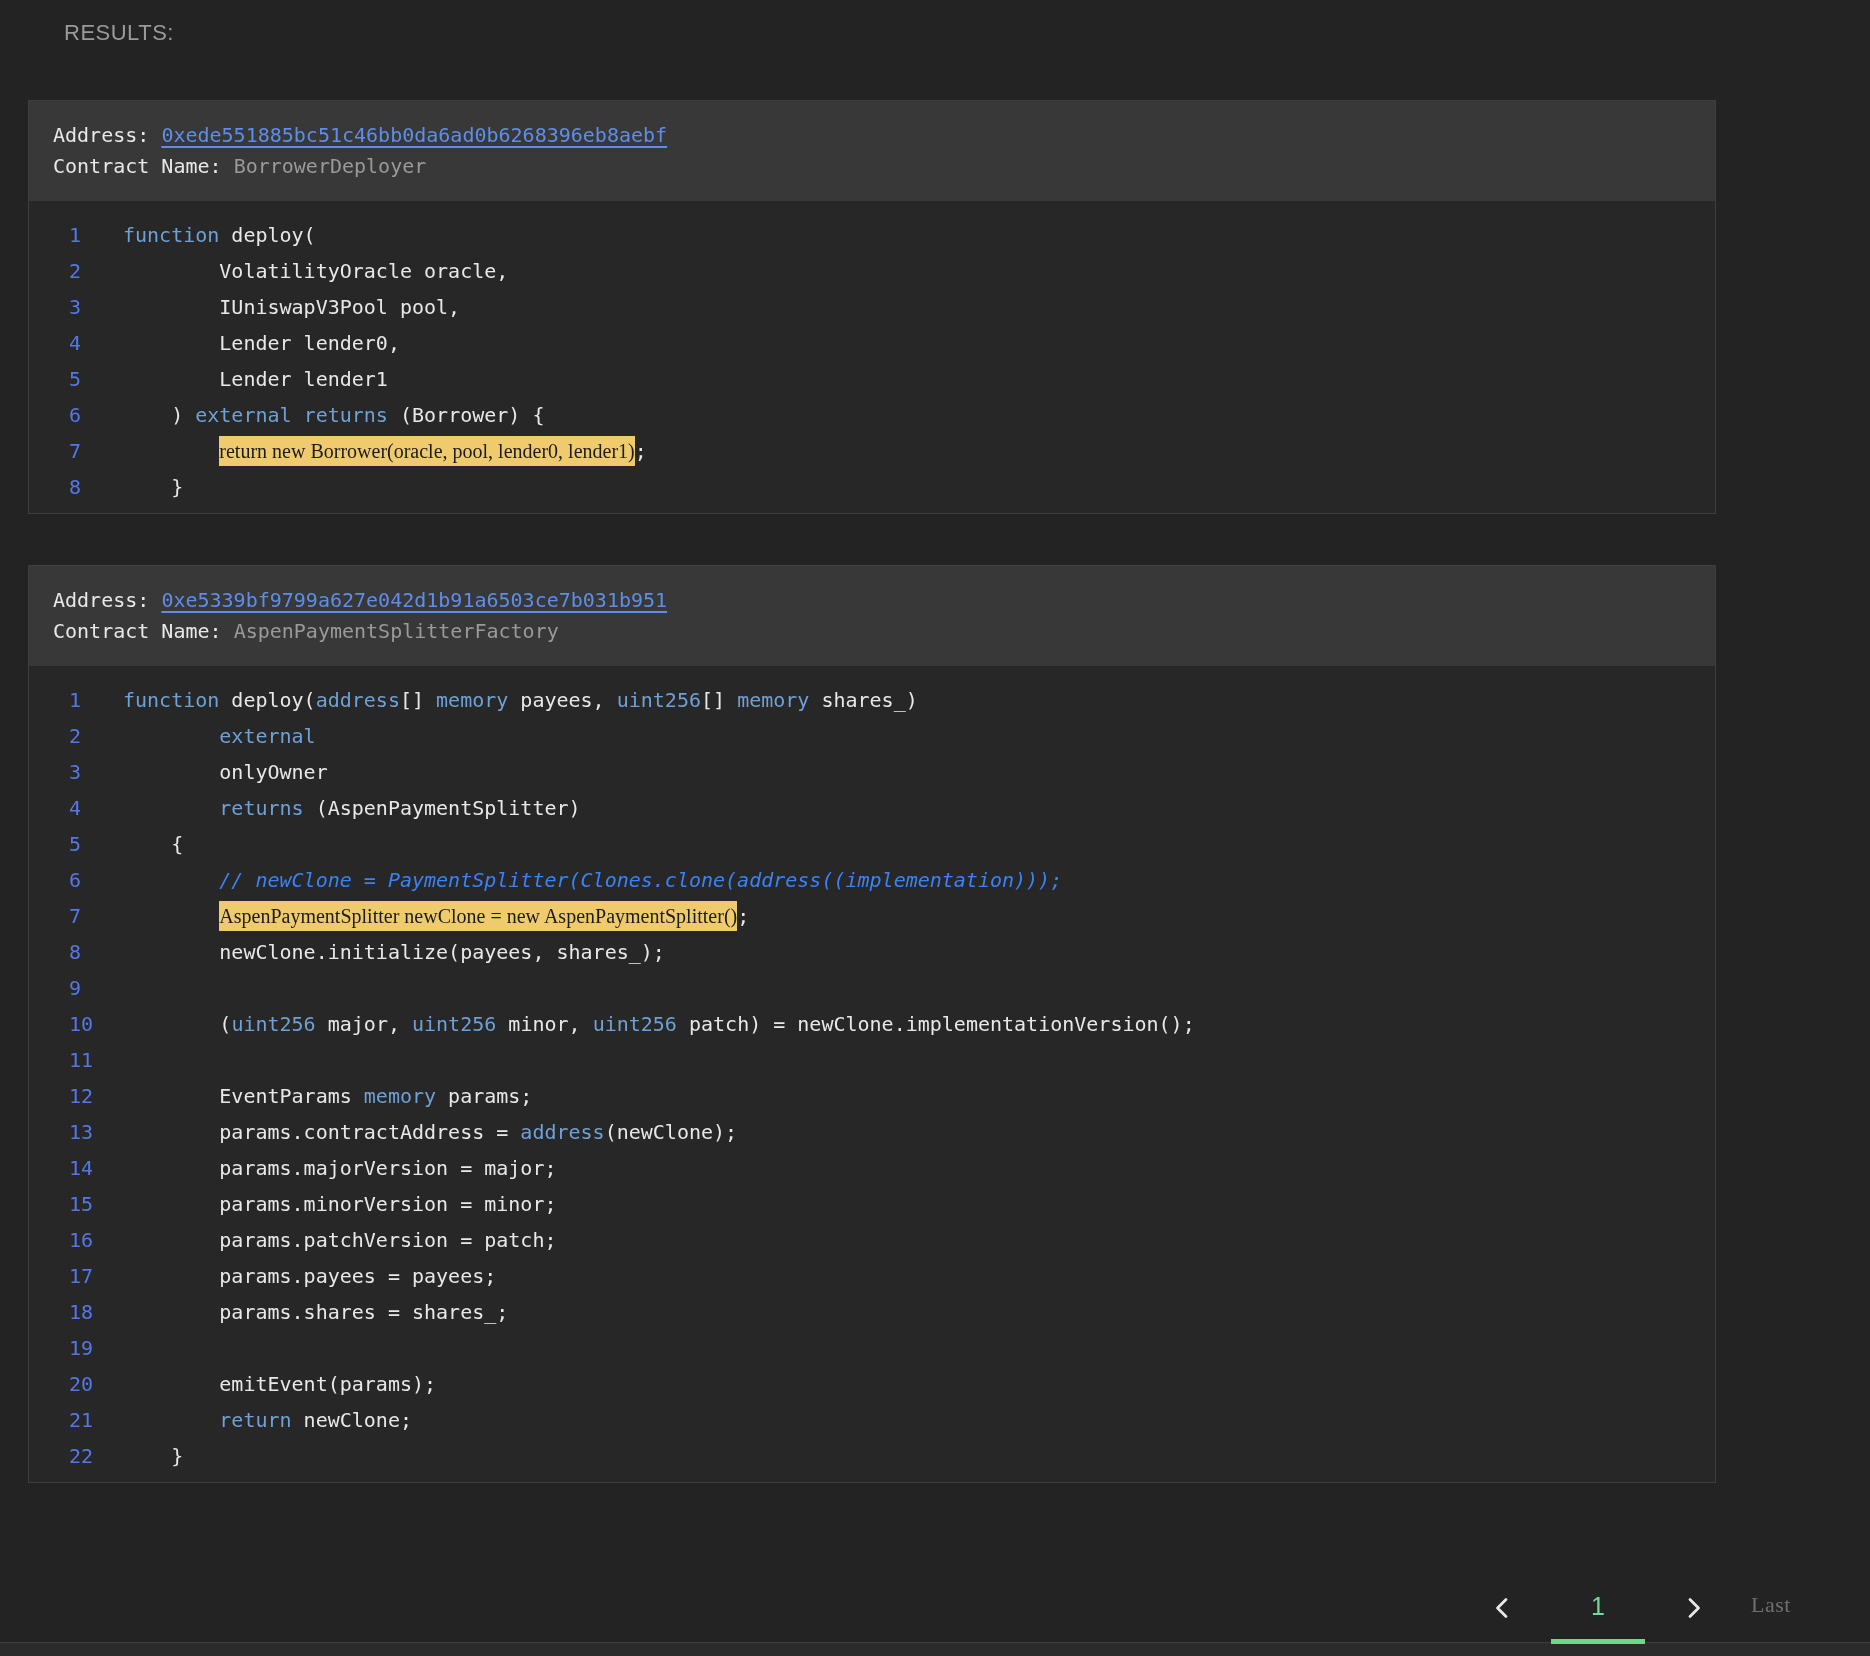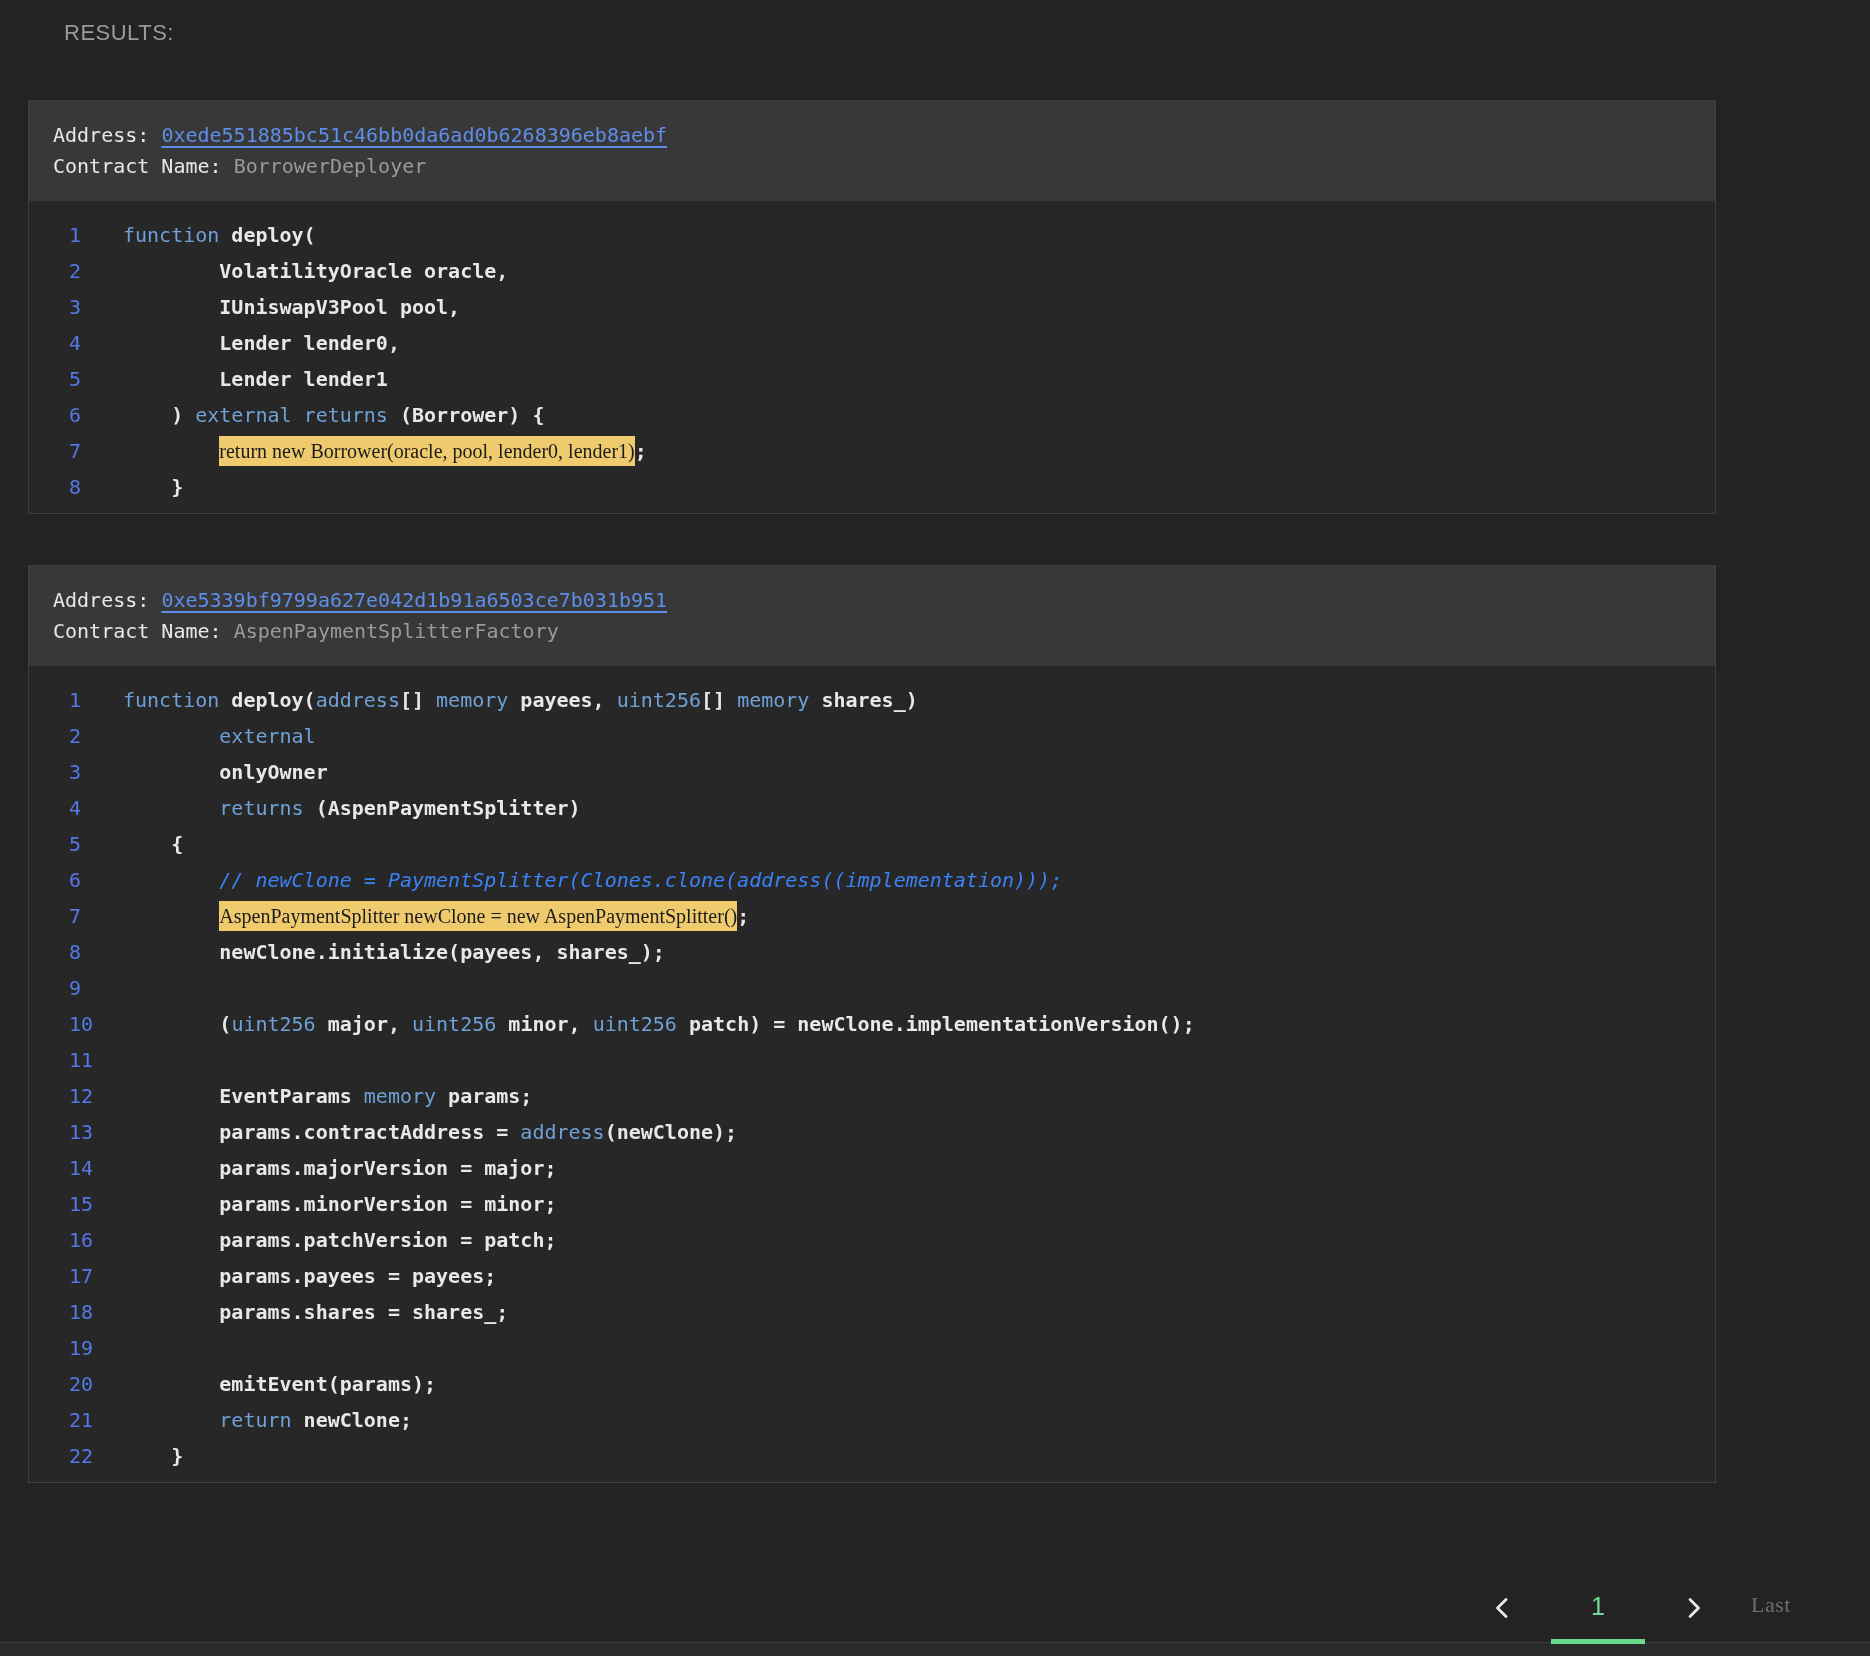--- a/index.html
+++ b/index.html
@@ -35,21 +35,21 @@
     padding:16px 24px 8px 40px;
     font-family:"DejaVu Sans Mono","Liberation Mono", monospace;
     font-size:20px;
   }
   .code-line { display:flex; height:36px; align-items:center; white-space:pre; }
   .ln {
     width:54px; flex-shrink:0;
     color:#5478e8;
   }
   .code-text { color:#e8e8e8; }
-  .seg-plain   { color:#e8e8e8;font-weight:bold; }
+  .seg-plain   { color:#e8e8e8; }
   .seg-keyword { color:#6fa0d6;margin-top:39px; }
   .seg-comment { color:#3b82f6; font-style:italic; }
   .seg-highlight { background:#efcb6e; color:#1c1c1c; padding:4px 0;font-family:Liberation Serif, serif; }
   
   .footer-strip {
     position:absolute; left:0; top:1642px; width:1870px; height:14px;
     background:#2b2b2b; border-top:1px solid #3d3d3d;
   }
   .pagination {
     position:absolute; top:1588px; right:56px; height:56px;

